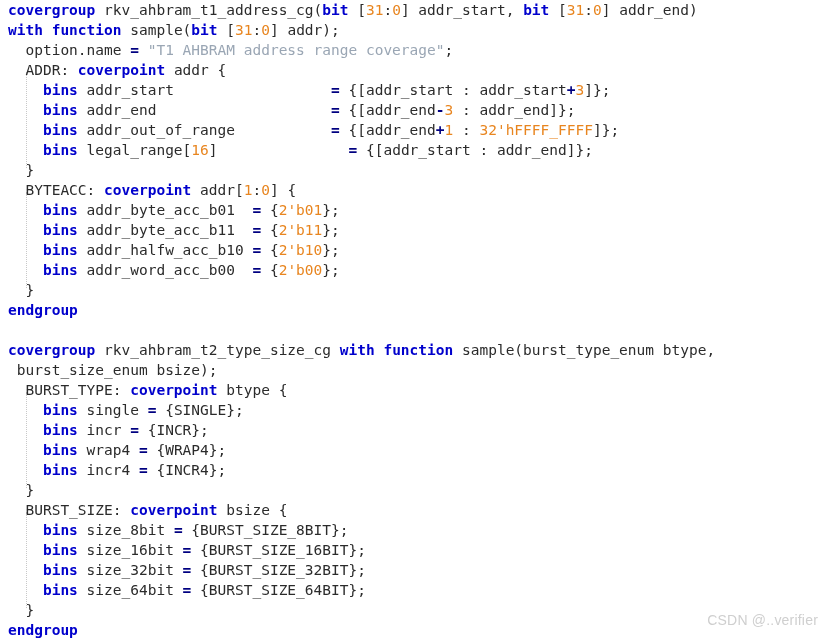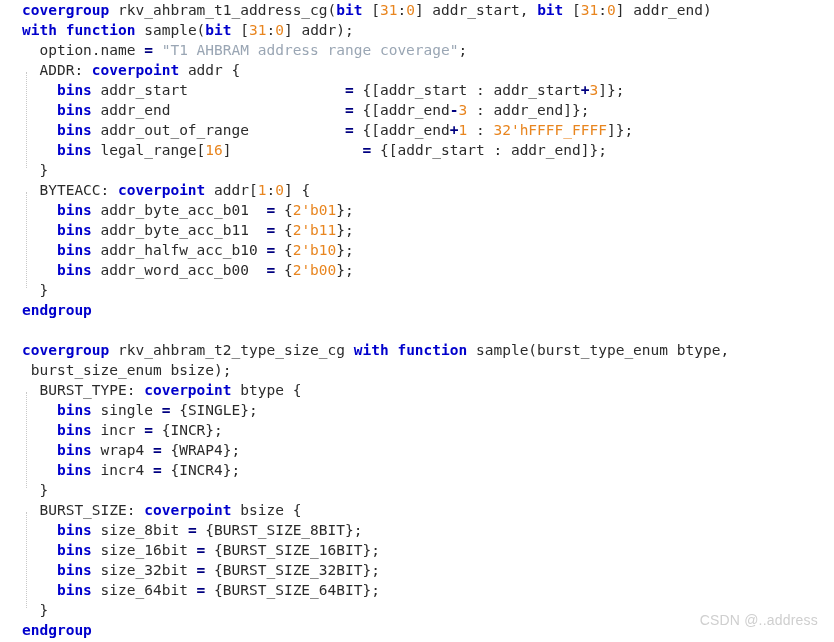--- a/index.html
+++ b/index.html
@@ -19,21 +19,21 @@
     width: 834px;
     height: 642px;
     background: #ffffff;
     padding: 0;
     box-sizing: border-box;
   }
 
   .code-lines {
     position: relative;
     padding-top: 0px;
-    padding-left: 22px;
+    padding-left: 8px;
     font-size: 14.5px;
     line-height: 20px;
     white-space: pre;
     letter-spacing: 0px;
   }
 
   .line {
     height: 20px;
     white-space: pre;
     position: relative;
@@ -71,14 +71,14 @@
 </style>
 </head>
 <body>
 
 <div id="code-view">
     <div class="guide" style="left: 26px; top: 512px; height: 96px;"></div>
     <div class="guide" style="left: 26px; top: 392px; height: 96px;"></div>
     <div class="guide" style="left: 26px; top: 192px; height: 96px;"></div>
     <div class="guide" style="left: 26px; top: 72px; height: 96px;"></div>
   <div class="code-lines" id="code-lines"><div class="line"><span class="kw">covergroup</span><span class="id"> rkv_ahbram_t1_address_cg(</span><span class="kw">bit</span><span class="pn"> [</span><span class="num">31</span><span class="pn">:</span><span class="num">0</span><span class="id">] addr_start, </span><span class="kw">bit</span><span class="pn"> [</span><span class="num">31</span><span class="pn">:</span><span class="num">0</span><span class="id">] addr_end)</span></div><div class="line"><span class="kw">with function</span><span class="id"> sample(</span><span class="kw">bit</span><span class="pn"> [</span><span class="num">31</span><span class="pn">:</span><span class="num">0</span><span class="id">] addr);</span></div><div class="line"><span class="id">  option.name </span><span class="op">=</span><span class="str"> "T1 AHBRAM address range coverage"</span><span class="id">;</span></div><div class="line"><span class="id">  ADDR: </span><span class="kw">coverpoint</span><span class="id"> addr {</span></div><div class="line"><span class="id">    </span><span class="kw">bins</span><span class="id"> addr_start                  </span><span class="op">=</span><span class="id"> {[addr_start : addr_start</span><span class="op">+</span><span class="num">3</span><span class="id">]};</span></div><div class="line"><span class="id">    </span><span class="kw">bins</span><span class="id"> addr_end                    </span><span class="op">=</span><span class="id"> {[addr_end</span><span class="op">-</span><span class="num">3</span><span class="id"> : addr_end]};</span></div><div class="line"><span class="id">    </span><span class="kw">bins</span><span class="id"> addr_out_of_range           </span><span class="op">=</span><span class="id"> {[addr_end</span><span class="op">+</span><span class="num">1</span><span class="id"> : </span><span class="num">32'hFFFF_FFFF</span><span class="id">]};</span></div><div class="line"><span class="id">    </span><span class="kw">bins</span><span class="id"> legal_range[</span><span class="num">16</span><span class="id">]               </span><span class="op">=</span><span class="id"> {[addr_start : addr_end]};</span></div><div class="line"><span class="id">  }</span></div><div class="line"><span class="id">  BYTEACC: </span><span class="kw">coverpoint</span><span class="id"> addr[</span><span class="num">1</span><span class="pn">:</span><span class="num">0</span><span class="id">] {</span></div><div class="line"><span class="id">    </span><span class="kw">bins</span><span class="id"> addr_byte_acc_b01  </span><span class="op">=</span><span class="id"> {</span><span class="num">2'b01</span><span class="id">};</span></div><div class="line"><span class="id">    </span><span class="kw">bins</span><span class="id"> addr_byte_acc_b11  </span><span class="op">=</span><span class="id"> {</span><span class="num">2'b11</span><span class="id">};</span></div><div class="line"><span class="id">    </span><span class="kw">bins</span><span class="id"> addr_halfw_acc_b10 </span><span class="op">=</span><span class="id"> {</span><span class="num">2'b10</span><span class="id">};</span></div><div class="line"><span class="id">    </span><span class="kw">bins</span><span class="id"> addr_word_acc_b00  </span><span class="op">=</span><span class="id"> {</span><span class="num">2'b00</span><span class="id">};</span></div><div class="line"><span class="id">  }</span></div><div class="line"><span class="kw">endgroup</span></div><div class="line">&nbsp;</div><div class="line"><span class="kw">covergroup</span><span class="id"> rkv_ahbram_t2_type_size_cg </span><span class="kw">with function</span><span class="id"> sample(burst_type_enum btype,</span></div><div class="line"><span class="id"> burst_size_enum bsize);</span></div><div class="line"><span class="id">  BURST_TYPE: </span><span class="kw">coverpoint</span><span class="id"> btype {</span></div><div class="line"><span class="id">    </span><span class="kw">bins</span><span class="id"> single </span><span class="op">=</span><span class="id"> {SINGLE};</span></div><div class="line"><span class="id">    </span><span class="kw">bins</span><span class="id"> incr </span><span class="op">=</span><span class="id"> {INCR};</span></div><div class="line"><span class="id">    </span><span class="kw">bins</span><span class="id"> wrap4 </span><span class="op">=</span><span class="id"> {WRAP4};</span></div><div class="line"><span class="id">    </span><span class="kw">bins</span><span class="id"> incr4 </span><span class="op">=</span><span class="id"> {INCR4};</span></div><div class="line"><span class="id">  }</span></div><div class="line"><span class="id">  BURST_SIZE: </span><span class="kw">coverpoint</span><span class="id"> bsize {</span></div><div class="line"><span class="id">    </span><span class="kw">bins</span><span class="id"> size_8bit </span><span class="op">=</span><span class="id"> {BURST_SIZE_8BIT};</span></div><div class="line"><span class="id">    </span><span class="kw">bins</span><span class="id"> size_16bit </span><span class="op">=</span><span class="id"> {BURST_SIZE_16BIT};</span></div><div class="line"><span class="id">    </span><span class="kw">bins</span><span class="id"> size_32bit </span><span class="op">=</span><span class="id"> {BURST_SIZE_32BIT};</span></div><div class="line"><span class="id">    </span><span class="kw">bins</span><span class="id"> size_64bit </span><span class="op">=</span><span class="id"> {BURST_SIZE_64BIT};</span></div><div class="line"><span class="id">  }</span></div><div class="line"><span class="kw">endgroup</span></div></div>
-  <div id="watermark">CSDN @..address</div>
+  <div id="watermark">CSDN @..verifier</div>
 </div>
 
 </body></html>

